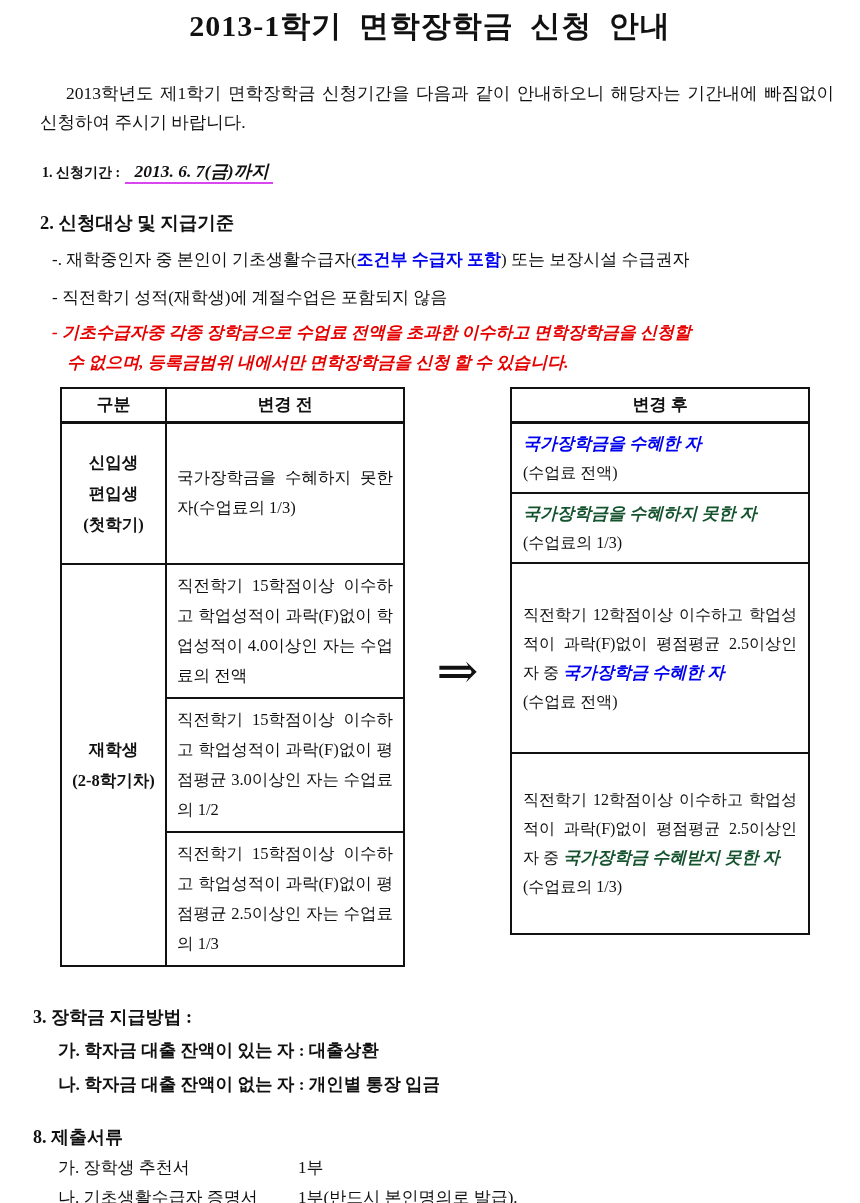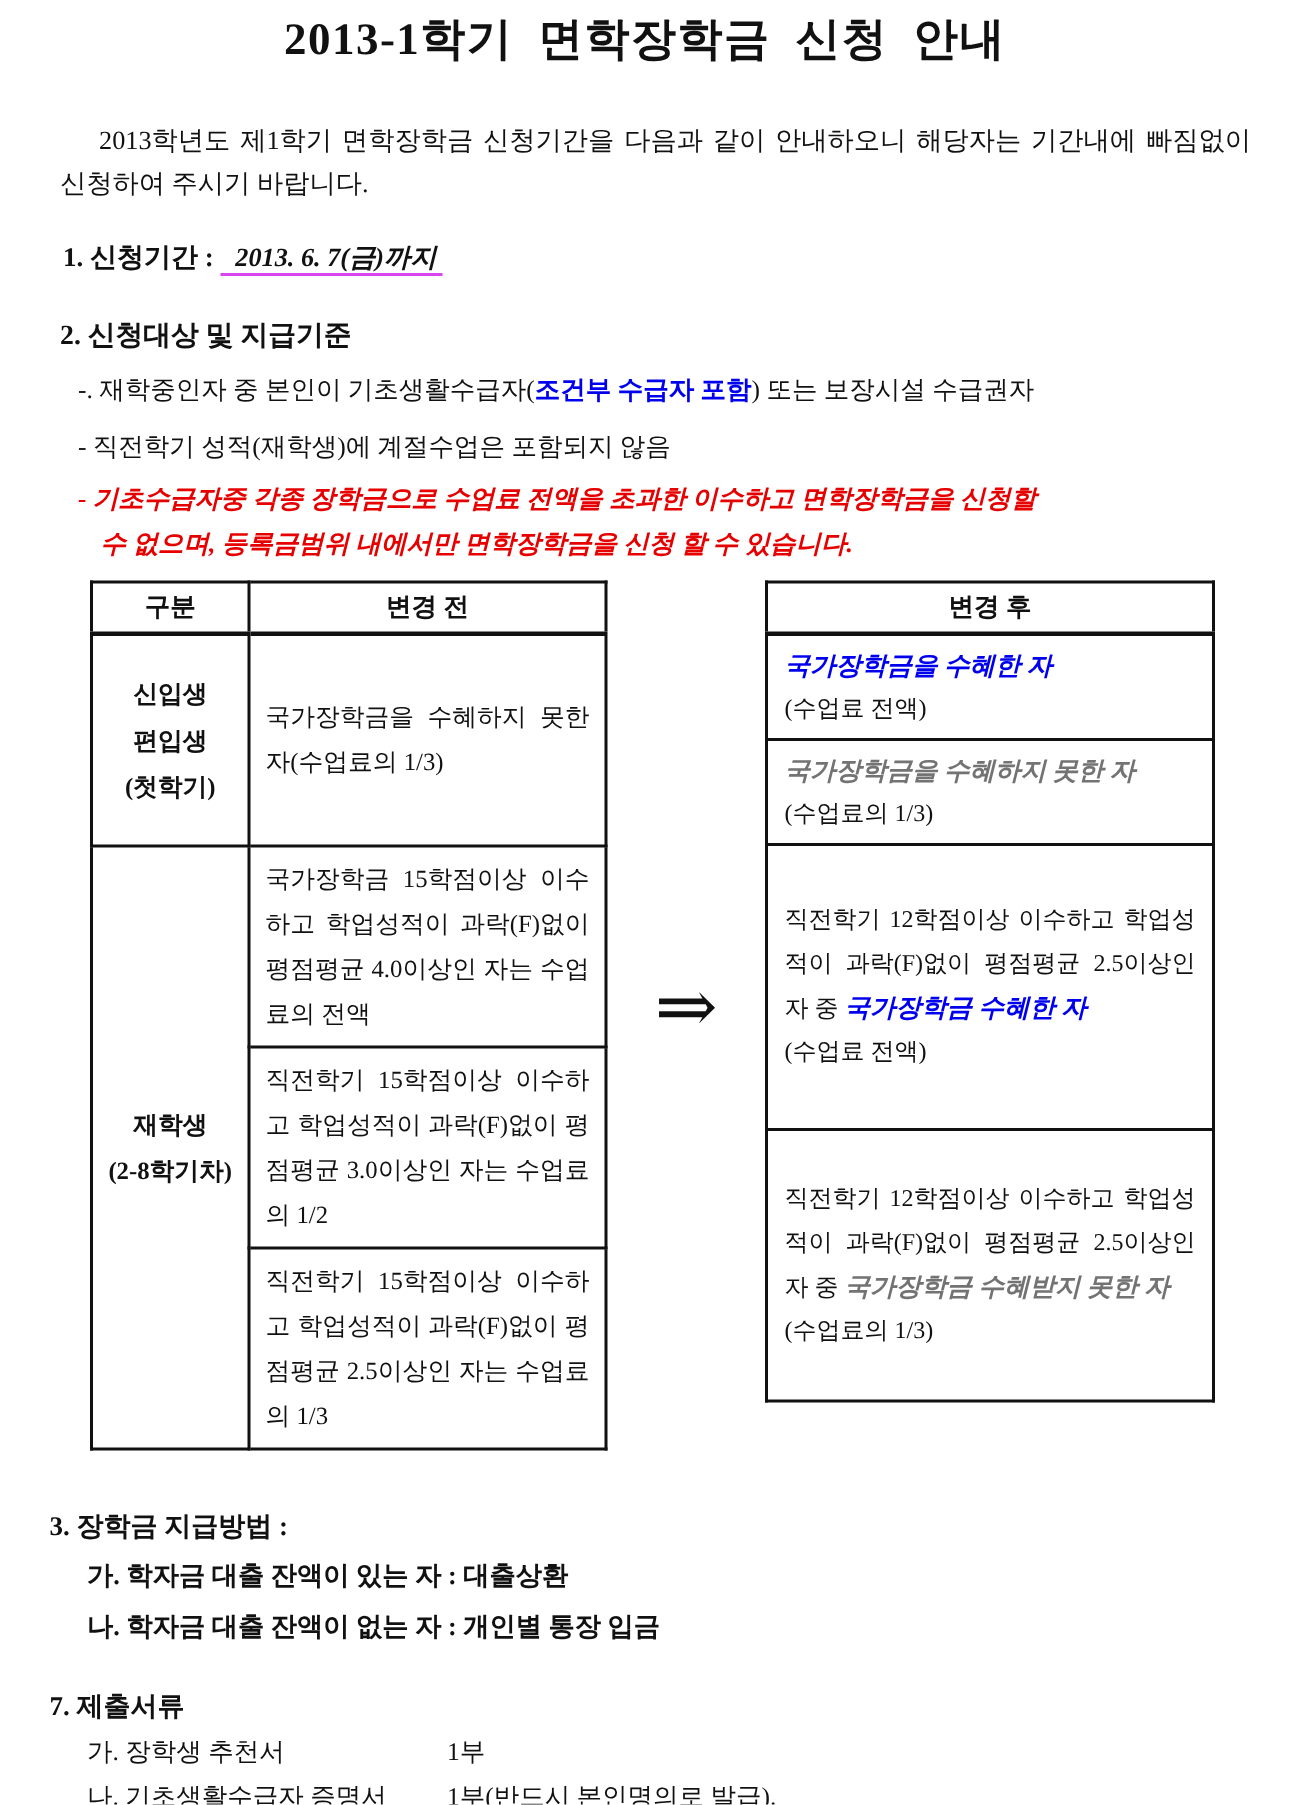--- a/index.html
+++ b/index.html
@@ -5,36 +5,36 @@
   * { box-sizing: border-box; margin: 0; padding: 0; }
   html, body { background: #ffffff; }
   body {
     width: 860px; height: 1203px; overflow: hidden;
     font-family: "Liberation Serif", "DejaVu Serif", serif;
     color: #111111;
   }
   .page { width: 860px; height: 1203px; padding-top: 6px; position: relative; }
 
   .blue { color: #0000ee; }
-  .red  { color: #737373; }
+  .red  { color: #14532d; }
   .bold { font-weight: bold; }
 
   h1.title {
     text-align: center; font-size: 30px; font-weight: bold;
     letter-spacing: 1px; word-spacing: 8px;
   }
 
   p.intro {
     margin: 32px 26px 0 40px;
     font-size: 17.5px; line-height: 29px;
     text-indent: 26px; word-break: break-all; text-align: justify;
   }
 
   .s1 { margin: 22px 0 0 42px; font-size: 17.5px; }
-  .s1 .label { font-weight: bold; font-size: 18px; }
+  .s1 .label { font-weight: bold; font-size: 14px; }
   .s1 .value {
     font-weight: bold; font-style: italic;
     border-bottom: 2px solid #d946ef; padding: 0 4px 1px 10px;
   }
 
   .s2-head { margin: 27px 0 0 40px; font-size: 18.5px; font-weight: bold; }
   .bullet  { margin: 9px 20px 0 52px; font-size: 17px; line-height: 29px; word-break: break-all; }
   .bullet.first { margin-top: 10px; }
   .red-bullet { margin: 6px 14px 0 52px; font-size: 17px; line-height: 30px; }
   .red-bullet .line { display: block; font-weight: bold; font-style: italic; color: #e60000; }
@@ -118,21 +118,21 @@
           <div>편입생</div>
           <div>(첫학기)</div>
         </td>
         <td class="body-cell">국가장학금을 수혜하지 못한 자(수업료의 1/3)</td>
       </tr>
       <tr style="height:117px;">
         <td class="cat" rowspan="3">
           <div>재학생</div>
           <div>(2-8학기차)</div>
         </td>
-        <td class="body-cell">국가장학금 15학점이상 이수하고 학업성적이 과락(F)없이 평점평균 4.0이상인 자는 수업료의 전액</td>
+        <td class="body-cell">직전학기 15학점이상 이수하고 학업성적이 과락(F)없이 학업성적이 4.0이상인 자는 수업료의 전액</td>
       </tr>
       <tr style="height:120px;">
         <td class="body-cell">직전학기 15학점이상 이수하고 학업성적이 과락(F)없이 평점평균 3.0이상인 자는 수업료의 1/2</td>
       </tr>
       <tr style="height:122px;padding-left:48px;">
         <td class="body-cell">직전학기 15학점이상 이수하고 학업성적이 과락(F)없이 평점평균 2.5이상인 자는 수업료의 1/3</td>
       </tr>
     </tbody>
       </table>
 
@@ -171,21 +171,21 @@
       </tr>
     </tbody>
       </table>
 
   </div>
 
   <p class="s3-head">3. 장학금 지급방법 :</p>
   <p class="s3-item">가. 학자금 대출 잔액이 있는 자 : 대출상환</p>
   <p class="s3-item">나. 학자금 대출 잔액이 없는 자 : 개인별 통장 입금</p>
 
-  <p class="s4-head">7. 제출서류</p>
+  <p class="s4-head">8. 제출서류</p>
   <p class="s4-item">
     <span class="label">가. 장학생 추천서</span><span>1부</span>
   </p>
   <p class="s4-item">
     <span class="label">나. 기초생활수급자 증명서</span><span>1부(반드시 본인명의로 발급).</span>
   </p>
   <p class="s4-note">※ 용도 : 학비감면용, 2013  5. 27(월) - 6. 7(금)까지 발급분만 인정</p>
 
 </div>
 

